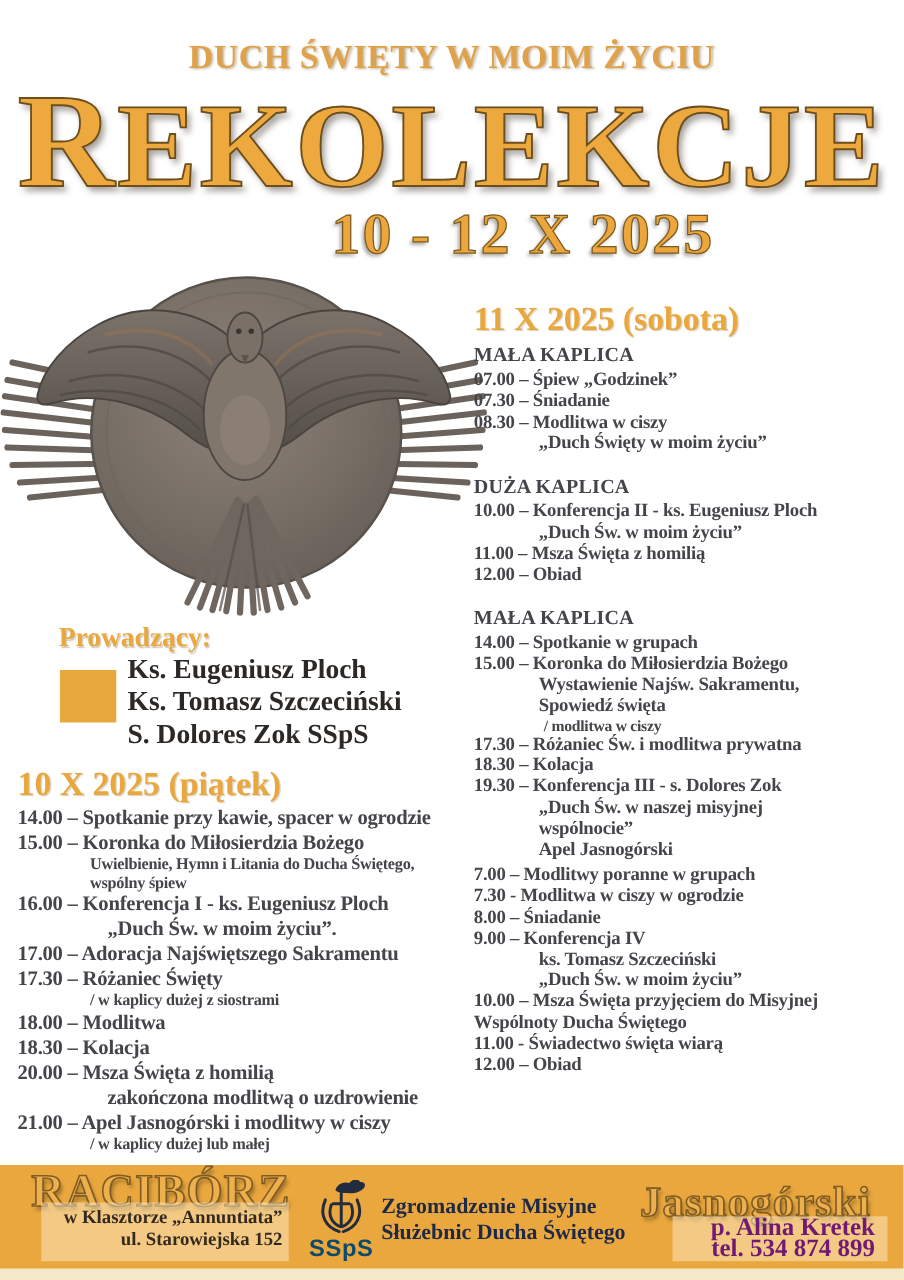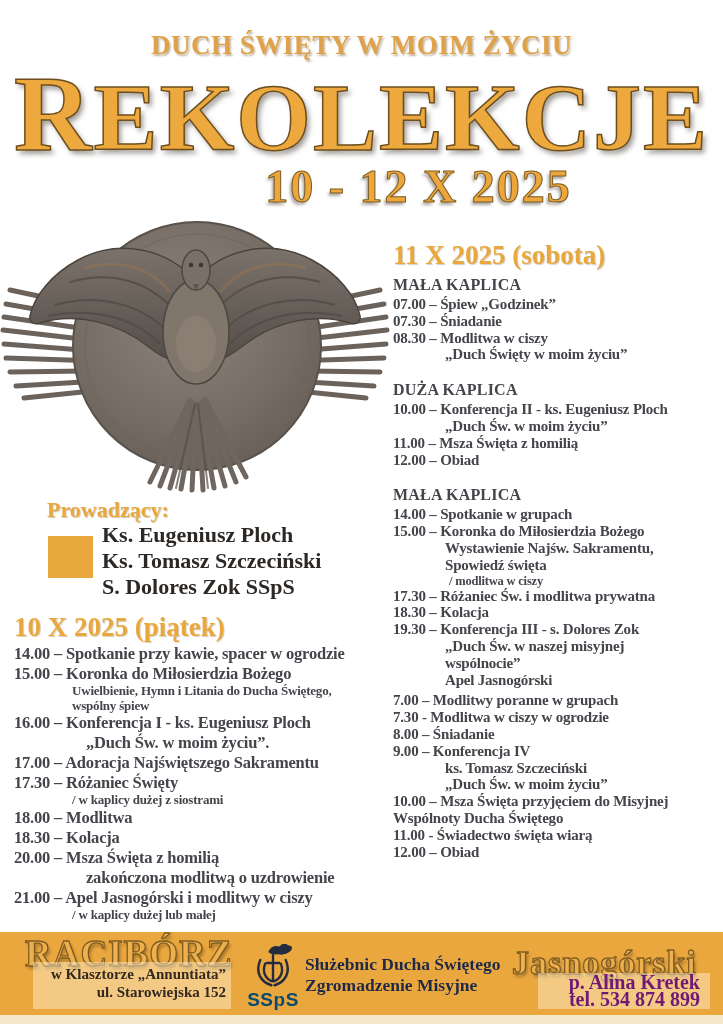--- a/index.html
+++ b/index.html
@@ -25,21 +25,21 @@
     color:var(--title-gold);-webkit-text-stroke:1.5px #6d4f1e;
     text-shadow:3px 4px 5px rgba(70,60,50,.5);}
   .hdr-title::first-letter{font-size:112%;}
   .hdr-dates{position:absolute;top:160px;left:0;width:723px;text-align:center;
     transform:translateX(57px);
     font-size:46px;font-weight:700;letter-spacing:2px;color:#EDA63C;
     -webkit-text-stroke:1px #7a5c22;text-shadow:-2px 3px 3px rgba(90,80,70,.5);}
 
   
   .col-left{position:absolute;left:0;top:220px;width:394px;}
-  .col-right{position:absolute;left:393px;top:240px;width:324px;}
+  .col-right{position:absolute;left:379px;top:240px;width:324px;}
 
   .dove-wrap{width:390px;height:274px;}
   .dove-wrap svg{display:block;}
 
   .leaders{position:relative;margin-top:4px;}
   .leaders-label{margin-left:47px;font-size:22px;line-height:24px;font-weight:700;
     color:var(--accent-gold);text-shadow:1px 1px 1px rgba(120,90,40,.35);}
   .gold-square{position:absolute;left:48px;top:38px;width:45px;height:42px;
     background:var(--accent-gold);}
   .leader-names{margin-left:102px;}
@@ -289,22 +289,22 @@
           <path d="M32,14 V46"></path>
           <path d="M24,24 H40"></path>
         </g>
         <path d="M26,10 q4,-9 14,-7 q7,-7 11,-1 q7,0 4,6 q-7,7 -17,5 q-8,1 -12,-3 Z" fill="#222C3E"></path>
         <circle cx="52" cy="4" r="2" fill="#222C3E"></circle>
       </svg>
       <div class="logo-text">SSpS</div>
     </div>
 
     <div class="congregation">
+      <div class="congregation-line">Zgromadzenie Misyjne</div>
       <div class="congregation-line">Służebnic Ducha Świętego</div>
-      <div class="congregation-line">Zgromadzenie Misyjne</div>
     </div>
 
     <div class="signup-name outline-gold">Jasnogórski</div>
     <div class="signup-box">
       <div class="contact-line">p. Alina Kretek</div>
       <div class="contact-line">tel.  534 874 899</div>
     </div>
   </div>
 
   <div class="footer-strip"></div>

